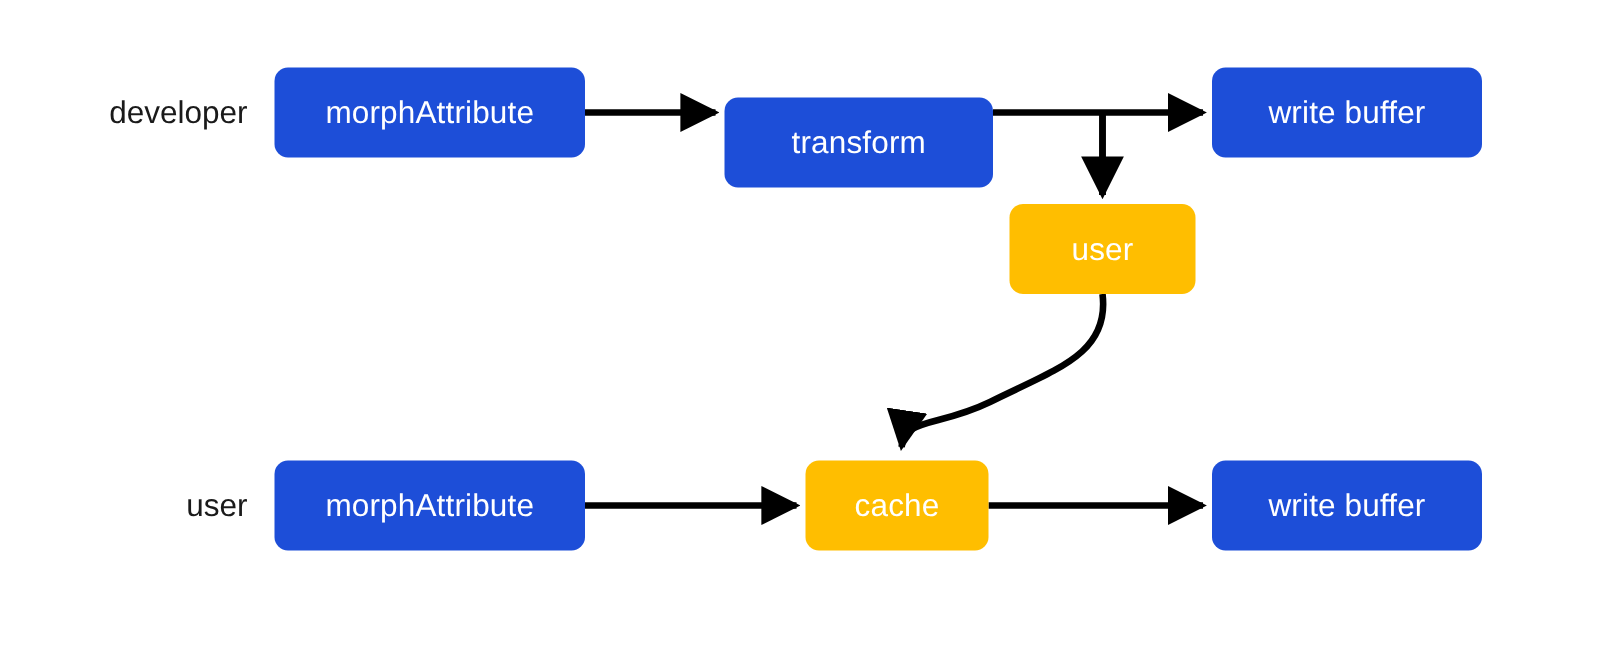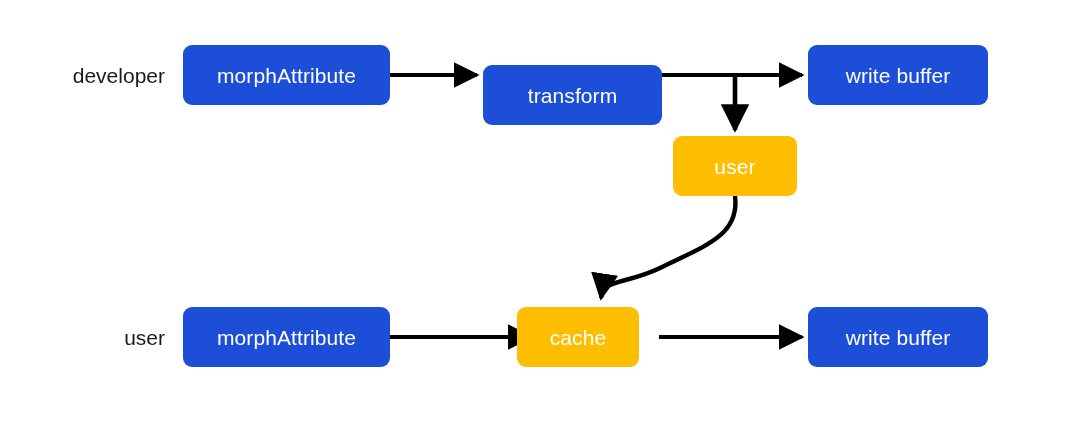--- a/index.html
+++ b/index.html
@@ -81,16 +81,16 @@
   <div class="lane-label right-align" style="left:30px; top:60px; width:135px; height:30px;">developer</div>
   <div class="lane-label right-align" style="left:30px; top:322px; width:135px; height:30px;">user</div>
 
   <div class="node green" style="left:183px; top:45px; width:207px; height:60px;">morphAttribute</div>
   <div class="node green" style="left:483px; top:45px; width:179px; height:60px;margin-top:20px;">transform</div>
   <div class="node green" style="left:808px; top:45px; width:180px; height:60px;">write buffer</div>
 
   <div class="node orange" style="left:673px; top:136px; width:124px; height:60px;">user</div>
 
   <div class="node green" style="left:183px; top:307px; width:207px; height:60px;">morphAttribute</div>
-  <div class="node orange" style="left:517px; top:307px; width:122px; height:60px;">cache</div>
+  <div class="node orange" style="left:537px; top:307px; width:122px; height:60px;">cache</div>
   <div class="node green" style="left:808px; top:307px; width:180px; height:60px;">write buffer</div>
 
 </div>
 
 </body></html>

